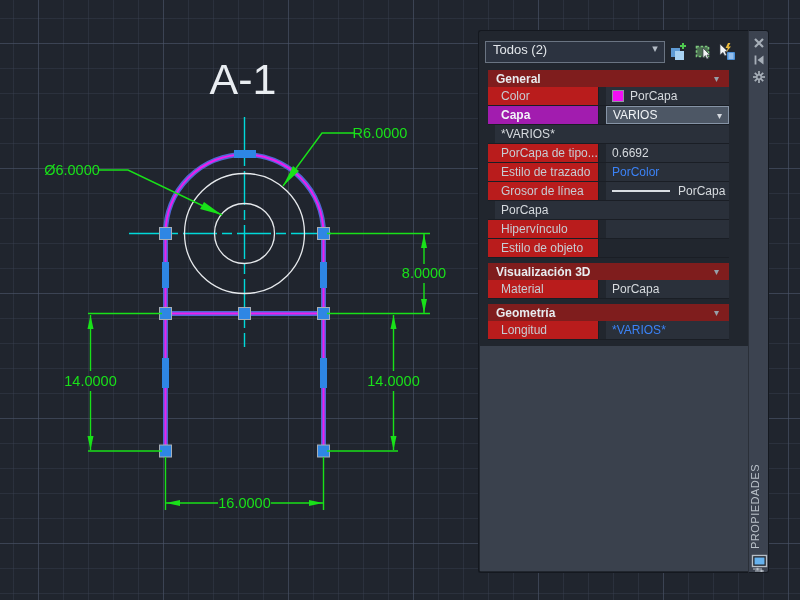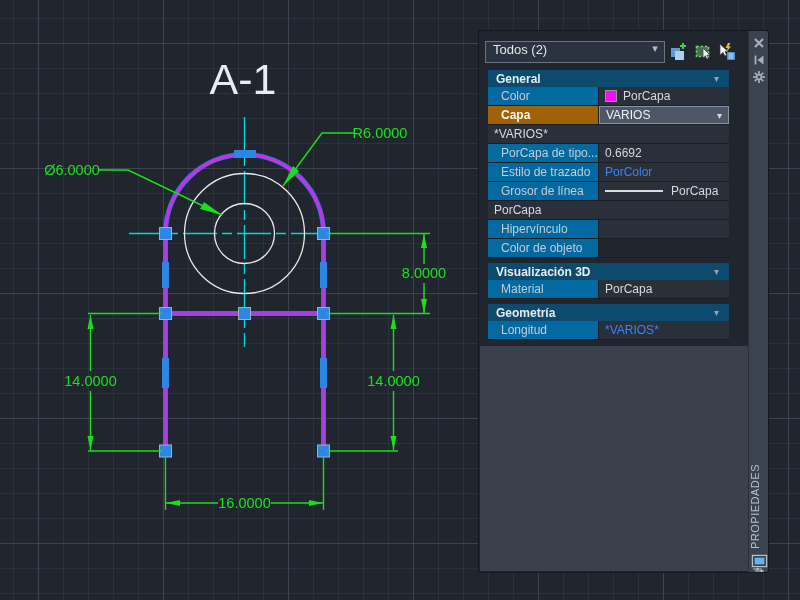--- a/index.html
+++ b/index.html
@@ -39,37 +39,37 @@
   .combo{
     position:absolute;left:6px;top:10px;width:180px;height:22px;
     background:#2c3340;border:1px solid #6a7482;box-sizing:border-box;
     color:#e2e6ea;font-size:13px;display:flex;align-items:flex-start;
   }
   .combo .combo-text{flex:1;padding-left:7px;}
   .combo .combo-arrow{width:18px;text-align:center;color:#b4bcc5;font-size:11px;}
   .tb-icon{position:absolute;top:11px;width:19px;height:19px;cursor:pointer;}
   .sections{position:relative;margin-left:9px;width:241px;}
   .sec-header{
-    height:17px;background:#0c4a6e;display:flex;align-items:center;
+    height:17px;background:#7f1d1d;display:flex;align-items:center;
     color:#e8ecef;font-size:12px;font-weight:bold;padding-left:8px;
     position:relative;
   }
   .sec-header .chev{position:absolute;right:10px;color:#97a0aa;font-size:10px;font-weight:normal;}
   .prop-row{height:19px;display:flex;border-bottom:1px solid #1a1e25;box-sizing:border-box;}
   .prop-label{
-    width:111px;background:#0369a1;color:#c6ccd3;font-size:12px;
+    width:111px;background:#b91c1c;color:#c6ccd3;font-size:12px;
     display:flex;align-items:center;padding-left:13px;box-sizing:border-box;
     border-right:1px solid #1a1e25;white-space:nowrap;overflow:hidden;
   }
   .prop-value{
     flex:1;background:#2a303a;color:#d6dade;font-size:12px;
     display:flex;align-items:center;padding-left:6px;box-sizing:border-box;
-    white-space:nowrap;overflow:hidden;
-  }
-  .prop-row.sel .prop-label{color:#f2f5f8;font-weight:bold;background:#a16207;}
+    white-space:nowrap;overflow:hidden;margin-left:7px;
+  }
+  .prop-row.sel .prop-label{color:#f2f5f8;font-weight:bold;background:#a21caf;}
   .prop-value.muted{color:#3b82f6;}
   .prop-value.dropdown{
     background:#4d5765;border:1px solid #8694a6;color:#f0f3f6;position:relative;
   }
   .prop-value.dropdown .dd-arrow{position:absolute;right:6px;color:#d4d9df;font-size:10px;}
   .swatch{width:12px;height:12px;margin-right:6px;border:1px solid #9097a0;box-sizing:border-box;}
   .lw-line{width:58px;height:2px;background:#d9dde1;margin-right:8px;}
   .gap{height:5px;}
   
   .palette-rail{
@@ -256,21 +256,21 @@
             <span>PorCapa</span>
           </div>
         </div>
         <div class="prop-row">
           <div class="prop-label">Hipervínculo</div>
           <div class="prop-value">
             <span></span>
           </div>
         </div>
         <div class="prop-row">
-          <div class="prop-label">Color de objeto</div>
+          <div class="prop-label">Estilo de objeto</div>
         </div>
         <div class="gap"></div>
         <div class="sec-header">
           <span>Visualización 3D</span>
           <span class="chev">▾</span>
         </div>
         <div class="prop-row">
           <div class="prop-label">Material</div>
           <div class="prop-value">
             <span>PorCapa</span>

